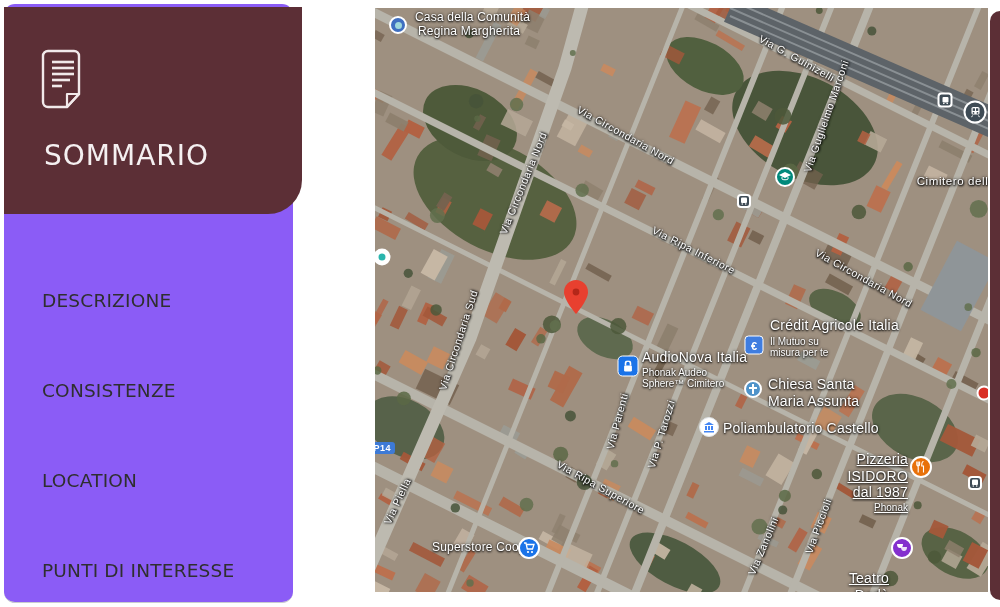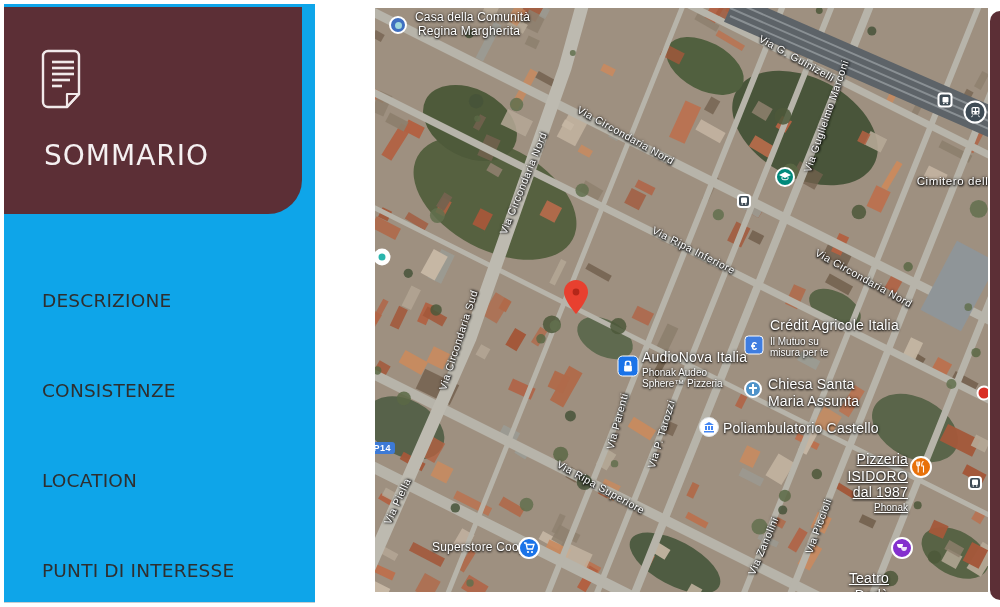--- a/index.html
+++ b/index.html
@@ -1,20 +1,20 @@
 <!DOCTYPE html>
 <html><head>
 <meta charset="utf-8">
 <style>
   html,body{margin:0;padding:0;background:#fff;}
   .page{position:relative;width:1000px;height:607px;background:#fff;overflow:hidden;
         font-family:"Liberation Sans",sans-serif;}
   
-  .sidebar{position:absolute;left:4px;top:4px;width:311px;height:598px;background:#0ea5e9;
-           border-bottom:1px solid #c9cdcf;}
+  .sidebar{position:absolute;left:4px;top:4px;width:289px;height:598px;background:#8b5cf6;
+           border-bottom:1px solid #c9cdcf;border-radius:11px;}
   .sommario-box{position:absolute;left:0;top:3px;width:298px;height:207px;background:#5c2f36;
                 border-bottom-right-radius:34px;}
   .doc-icon{position:absolute;left:36px;top:42px;}
   .sommario-title{position:absolute;left:40px;top:132px;color:#f5f0f1;font-size:28px;
                   letter-spacing:1px;font-family:"DejaVu Sans",sans-serif;font-weight:400;}
   .toc{position:absolute;left:38px;top:222px;margin:0;padding:0;list-style:none;
        font-family:"DejaVu Sans",sans-serif;font-size:18.5px;color:#2f2f2f;line-height:30px;
        white-space:pre;letter-spacing:.2px;}
   
   .map{position:absolute;left:375px;top:8px;width:613px;height:584px;overflow:hidden;
@@ -357,21 +357,21 @@
     <div class="poi" style="left:393px;top:368px">
       <div class="t">Chiesa Santa</div>
       <div class="t">Maria Assunta</div>
     </div>
     <div class="poi" style="left:348px;top:412px">
       <div class="t">Poliambulatorio Castello</div>
     </div>
     <div class="poi" style="left:267px;top:341px">
       <div class="t">AudioNova Italia</div>
       <div class="s" style="margin-top:1px">Phonak Audeo</div>
-      <div class="s">Sphere™ Pizzeria</div>
+      <div class="s">Sphere™ Cimitero</div>
     </div>
     <div class="poi" style="left:57px;top:532px">
       <div class="t" style="font-size:12px">Superstore Coop</div>
     </div>
     <div class="poi right" style="left:450px;top:443px;width:83px">
       <div class="t">Pizzeria ISIDORO</div>
       <div class="t">dal 1987</div>
       <div class="s" style="margin-top:1px">Phonak</div>
     </div>
     <div class="poi right" style="left:448px;top:562px;width:66px">

